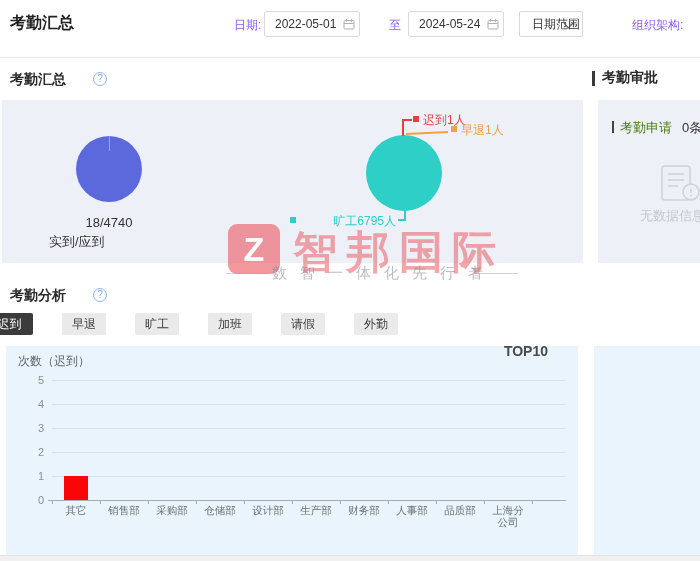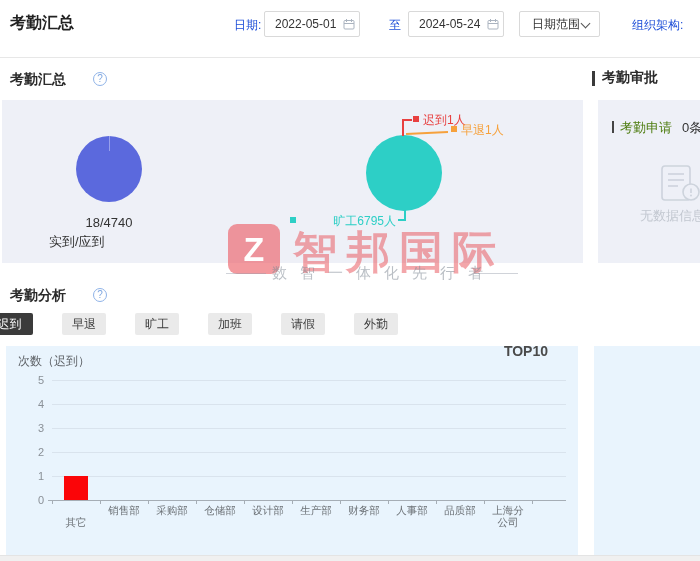--- a/index.html
+++ b/index.html
@@ -5,29 +5,29 @@
   * { margin:0; padding:0; box-sizing:border-box; }
   html,body { width:700px; height:561px; }
   body {
     position:relative; overflow:hidden; background:#ffffff;
     font-family:"Liberation Sans","DejaVu Sans",sans-serif; color:#333;
   }
   .abs { position:absolute; }
 
   
   .page-title { left:10px; top:13px; font-size:16px; font-weight:bold; color:#222; }
-  .hdr-label { top:17px; font-size:12px; color:#1d4ed8;text-align:center; }
+  .hdr-label { top:17px; font-size:12px; color:#8b5cf6;text-align:center; }
   .date-input {
     top:11px; width:96px; height:26px; border:1px solid #d9d9d9; border-radius:2px;
     font-size:12px; color:#333; padding:0 22px 0 10px; background:#fff;
     font-family:inherit; outline:none;
   }
   .cal-icon { top:18px; width:12px; height:12px; pointer-events:none; }
   .range-select {
-    left:519px; top:11px; width:81px; height:26px; border:1px solid #d9d9d9; border-radius:2px;
+    left:519px; top:11px; width:64px; height:26px; border:1px solid #d9d9d9; border-radius:2px;
     background:#fff; font-size:12px; color:#333; line-height:24px; padding-left:12px; cursor:pointer;
   }
   .chev { position:absolute; right:10px; top:8px; width:7px; height:7px;
     border-left:1.5px solid #555; border-bottom:1.5px solid #555; transform:rotate(-45deg); }
   .hdr-sep { left:0; top:57px; width:700px; height:1px; background:#e7e7e7; }
 
   
   .sec-title { font-size:14px; font-weight:bold; color:#2b2b2b; }
   .help-icon { width:14px; height:14px; border:1px solid #8fb3e8; border-radius:50%;
     color:#7ea6e0; font-size:10px; line-height:12px; text-align:center; cursor:pointer; }
@@ -209,21 +209,21 @@
     <div class="abs xtickmark" style="left: 100px;"></div>
     <div class="abs xtickmark" style="left: 148px;"></div>
     <div class="abs xtickmark" style="left: 196px;"></div>
     <div class="abs xtickmark" style="left: 244px;"></div>
     <div class="abs xtickmark" style="left: 292px;"></div>
     <div class="abs xtickmark" style="left: 340px;"></div>
     <div class="abs xtickmark" style="left: 388px;"></div>
     <div class="abs xtickmark" style="left: 436px;"></div>
     <div class="abs xtickmark" style="left: 484px;"></div>
     <div class="abs xtickmark" style="left: 532px;"></div>
-    <div class="abs xcat" style="left: 52px; margin-top: 12px;"><span>其它</span></div>
+    <div class="abs xcat" style="left: 52px;"><span>其它</span></div>
     <div class="abs xcat" style="left: 100px;"><span>销售部</span></div>
     <div class="abs xcat" style="left: 148px;"><span>采购部</span></div>
     <div class="abs xcat" style="left: 196px;"><span>仓储部</span></div>
     <div class="abs xcat" style="left: 244px;"><span>设计部</span></div>
     <div class="abs xcat" style="left: 292px;"><span>生产部</span></div>
     <div class="abs xcat" style="left: 340px;"><span>财务部</span></div>
     <div class="abs xcat" style="left: 388px;"><span>人事部</span></div>
     <div class="abs xcat" style="left: 436px;"><span>品质部</span></div>
     <div class="abs xcat" style="left: 484px;"><span>上海分公司</span></div>
     <div class="abs bar" style="left: 64px; top: 476px; width: 24px; height: 24px; background: rgb(251, 5, 8);"></div>

